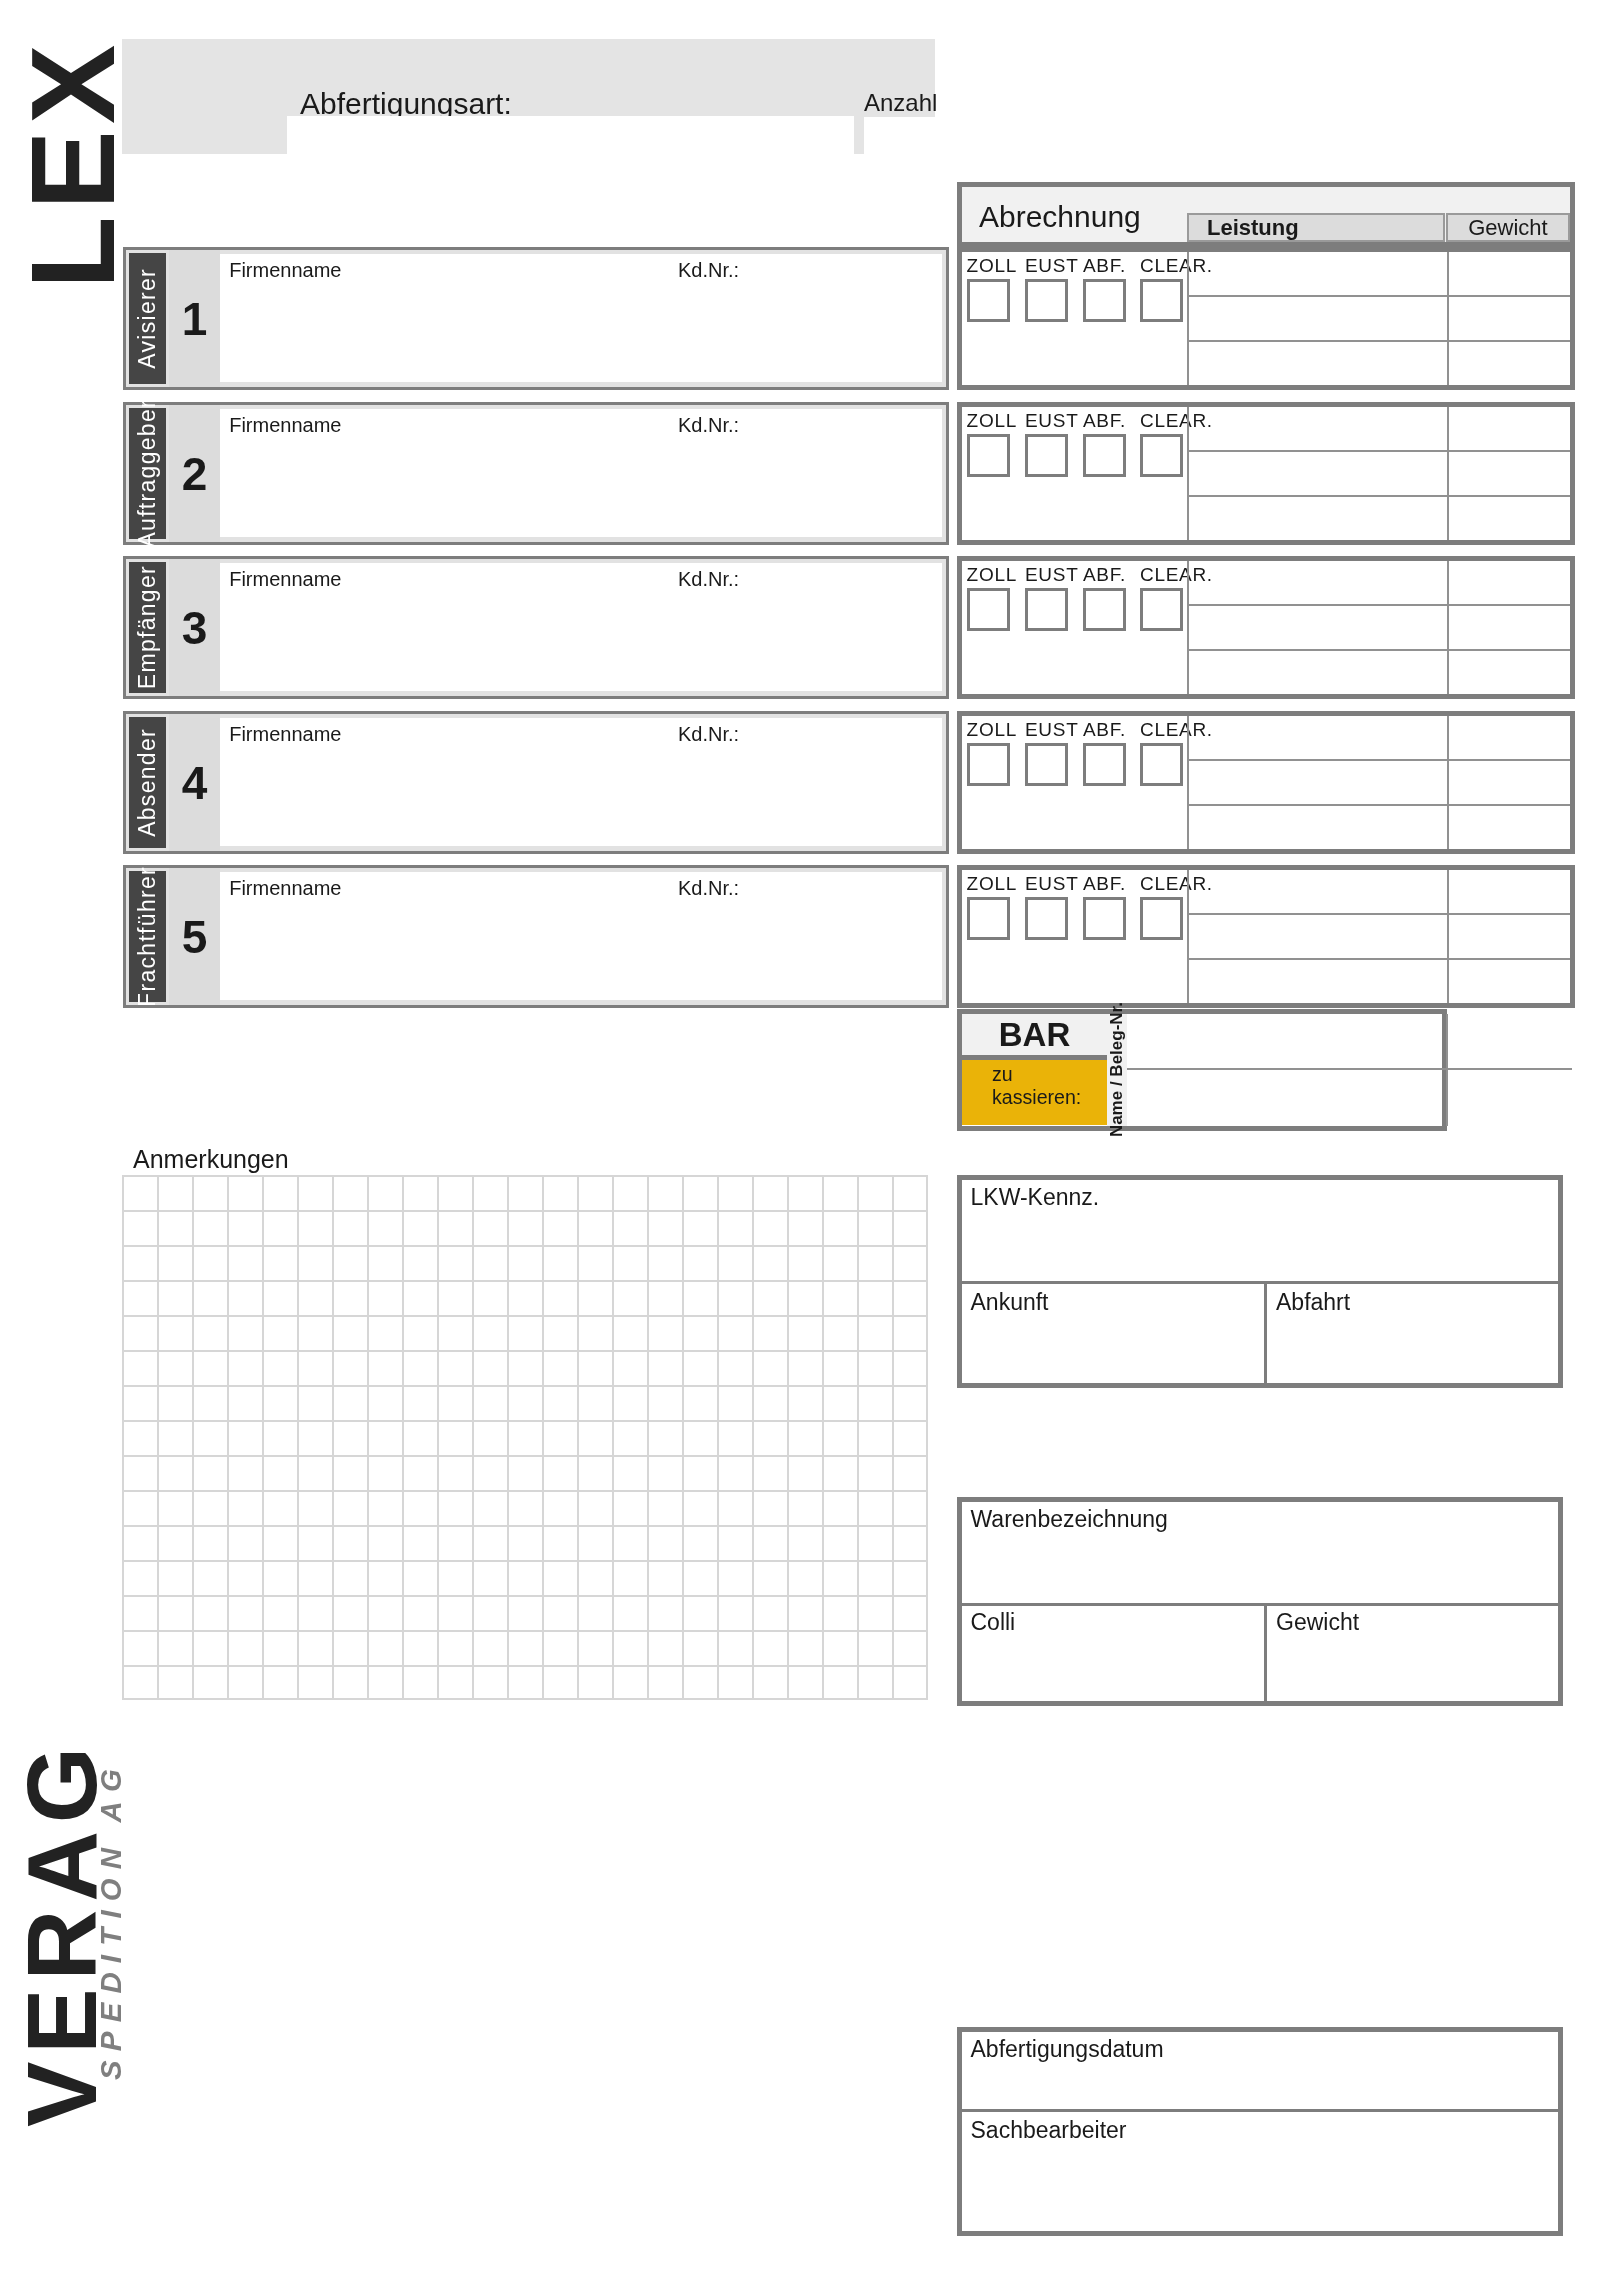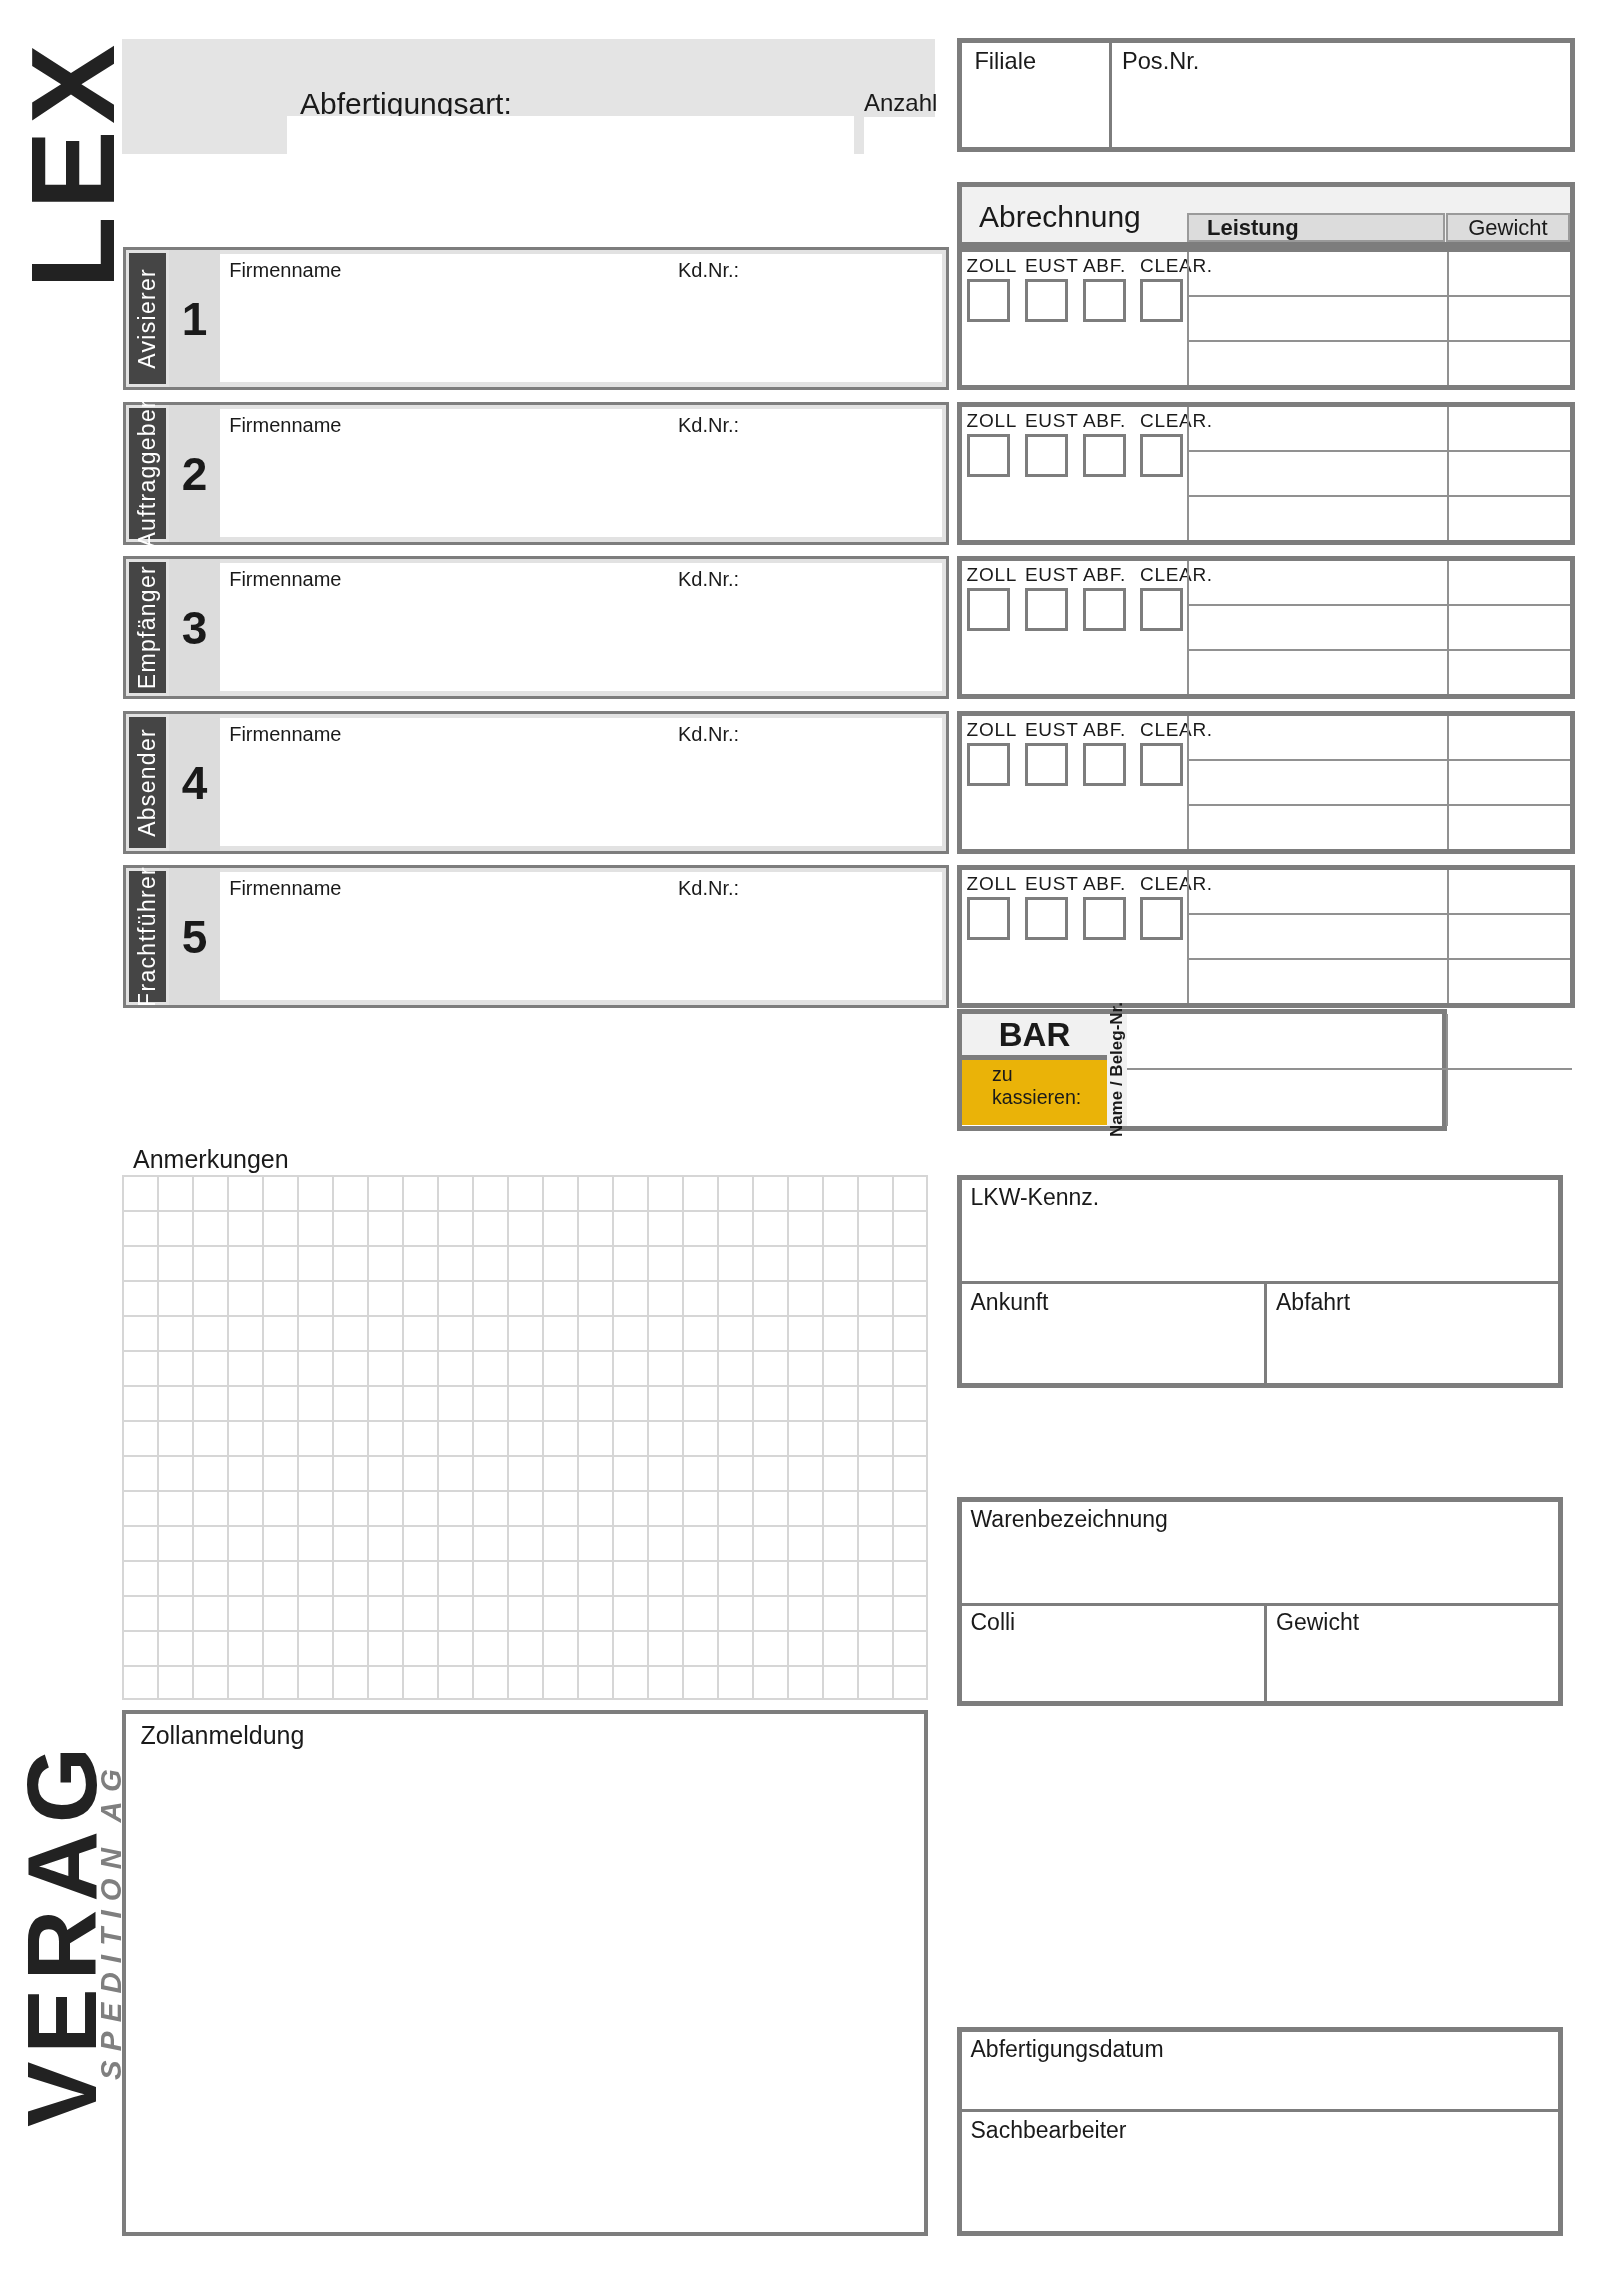--- a/index.html
+++ b/index.html
@@ -104,27 +104,20 @@
     <span class="vtext">SPEDITION AG</span>
   </div>
 
   <div class="abs head-band">
     <span class="abs head-label-a">Abfertigungsart:</span>
     <div class="abs head-input-a"></div>
     <span class="abs head-label-b">Anzahl Tarifnr.:</span>
     <div class="abs head-input-b"></div>
   </div>
 
-  <div class="abs filiale-box">
-    <span class="abs box-lbl" style="left:12.4px;top:5.2px;">Filiale</span>
-    <div class="abs filiale-div"></div>
-    <span class="abs box-lbl" style="left:160px;top:5.2px;">Pos.Nr.</span>
-    <div class="abs" style="left:0;top:26px;width:147px;height:77px;"></div>
-    <div class="abs" style="left:149px;top:26px;right:0;height:77px;"></div>
-  </div>
 
   <div class="abs abr-head">
     <span class="abs abr-title">Abrechnung</span>
     <div class="abs col-head leistung">
       <span>Leistung</span>
     </div>
     <div class="abs col-head betrag">
       <span>Gewicht</span>
     </div>
   </div>
@@ -321,23 +314,20 @@
     <span class="abs det-lbl" style="left:8.5px;top:3.9px;">Warenbezeichnung</span>
     <div class="abs" style="left:0;top:29px;right:0;height:72px;"></div>
     <div class="hdiv" style="top:101px;"></div>
     <div class="vdiv" style="left:302px;top:101px;bottom:0;"></div>
     <span class="abs det-lbl" style="left:8.5px;top:107px;">Colli</span>
     <div class="abs" style="left:0;top:132px;width:302px;bottom:0;"></div>
     <span class="abs det-lbl" style="left:314px;top:107px;">Gewicht</span>
     <div class="abs" style="left:305px;top:132px;right:0;bottom:0;"></div>
   </div>
 
-  <div class="abs zoll-box">
-    <span class="abs zoll-lbl">Zollanmeldung</span>
-  </div>
 
   <div class="abs det-box" style="top:2027px;height:209px;">
     <span class="abs det-lbl" style="left:8.5px;top:3.9px;">Abfertigungsdatum</span>
     <div class="abs" style="left:0;top:29px;right:0;height:48px;"></div>
     <div class="hdiv" style="top:77px;"></div>
     <span class="abs det-lbl" style="left:8.5px;top:85px;">Sachbearbeiter</span>
     <div class="abs" style="left:0;top:110px;right:0;bottom:0;"></div>
   </div>
 
 </div>

